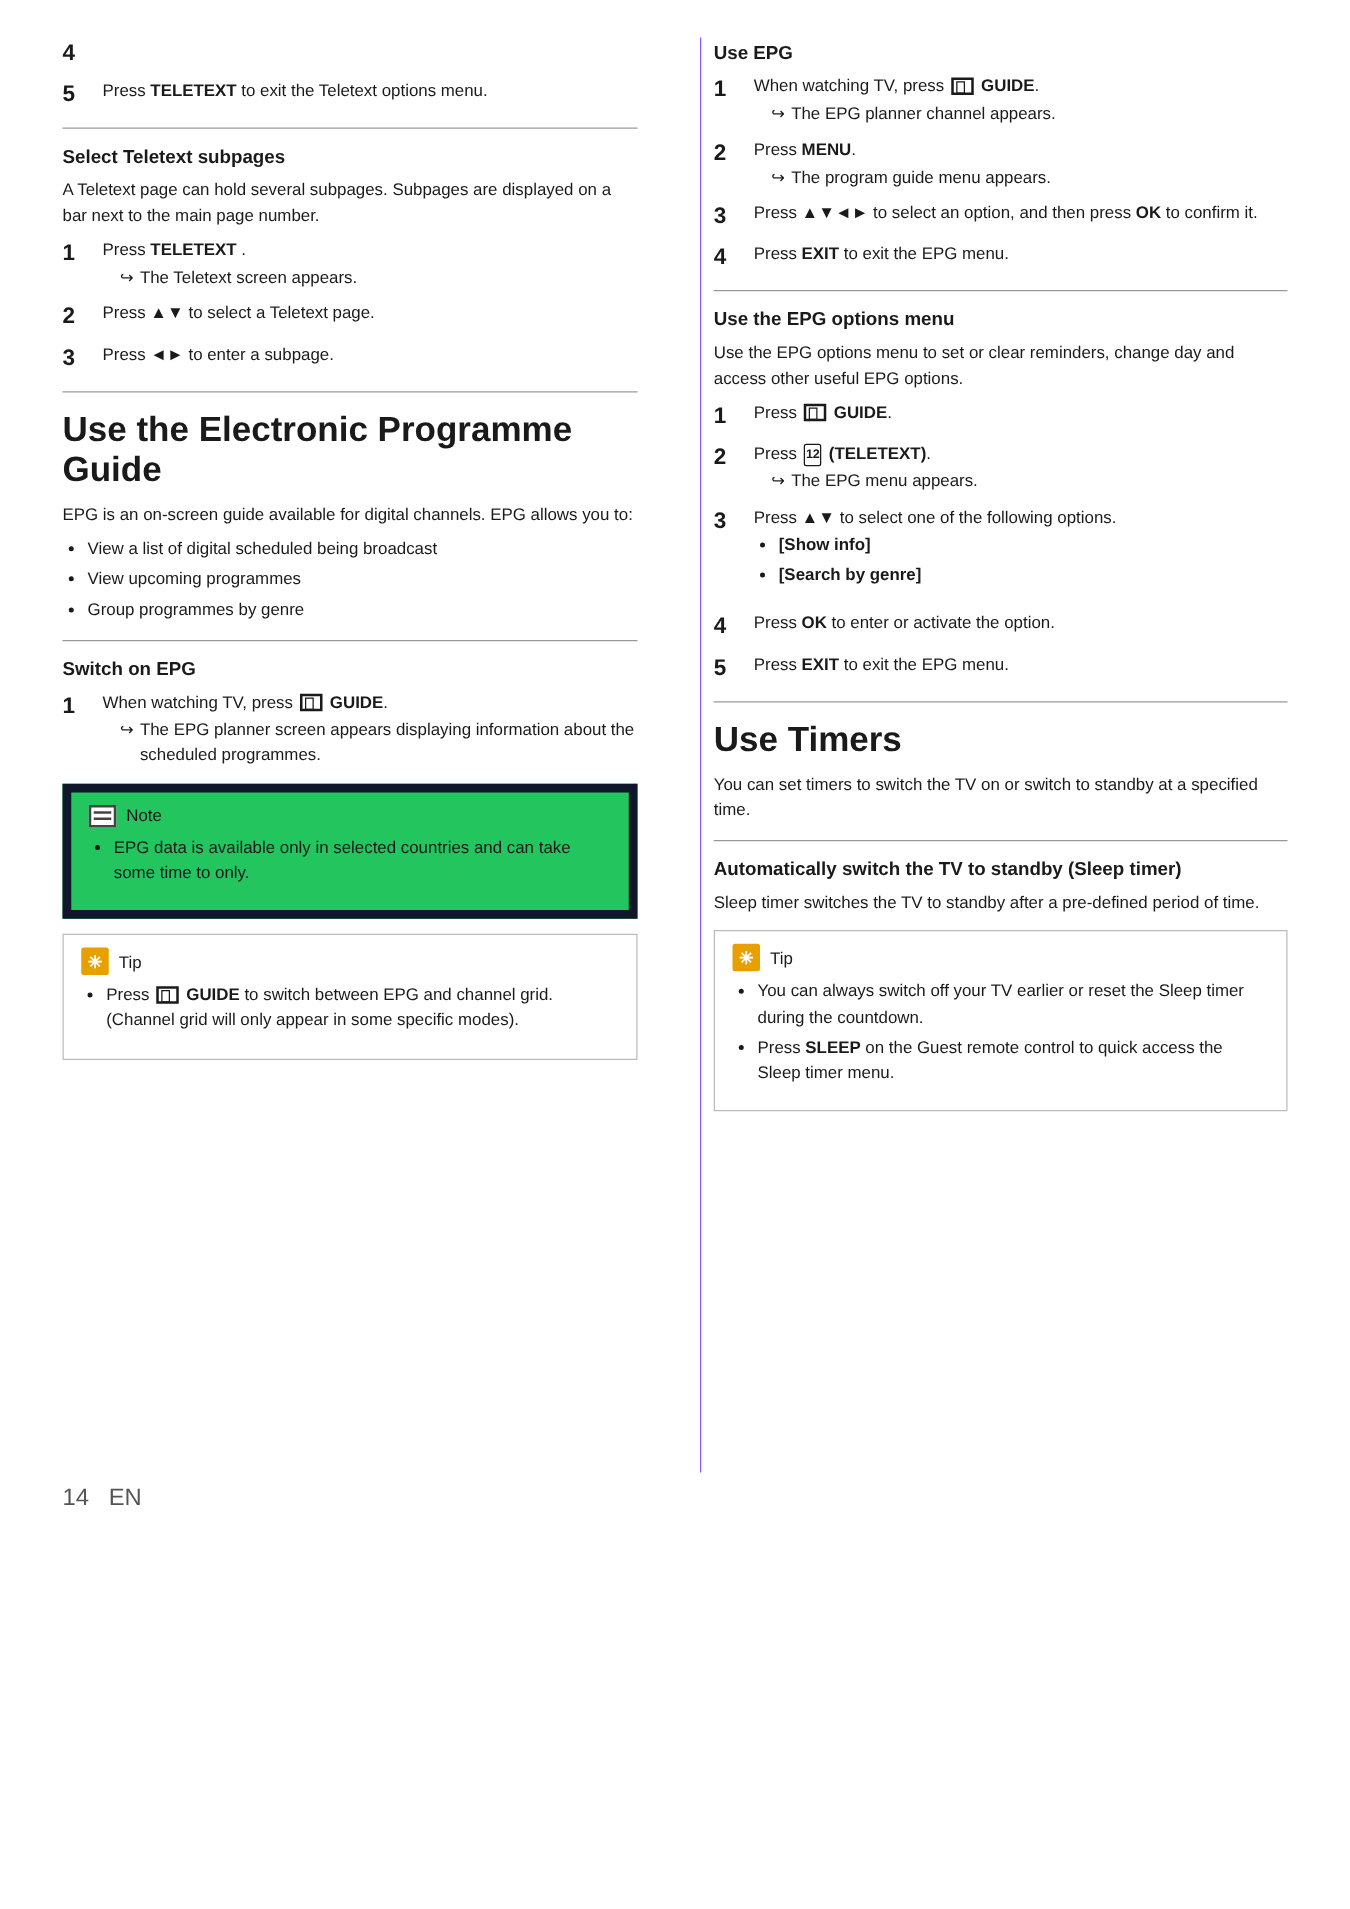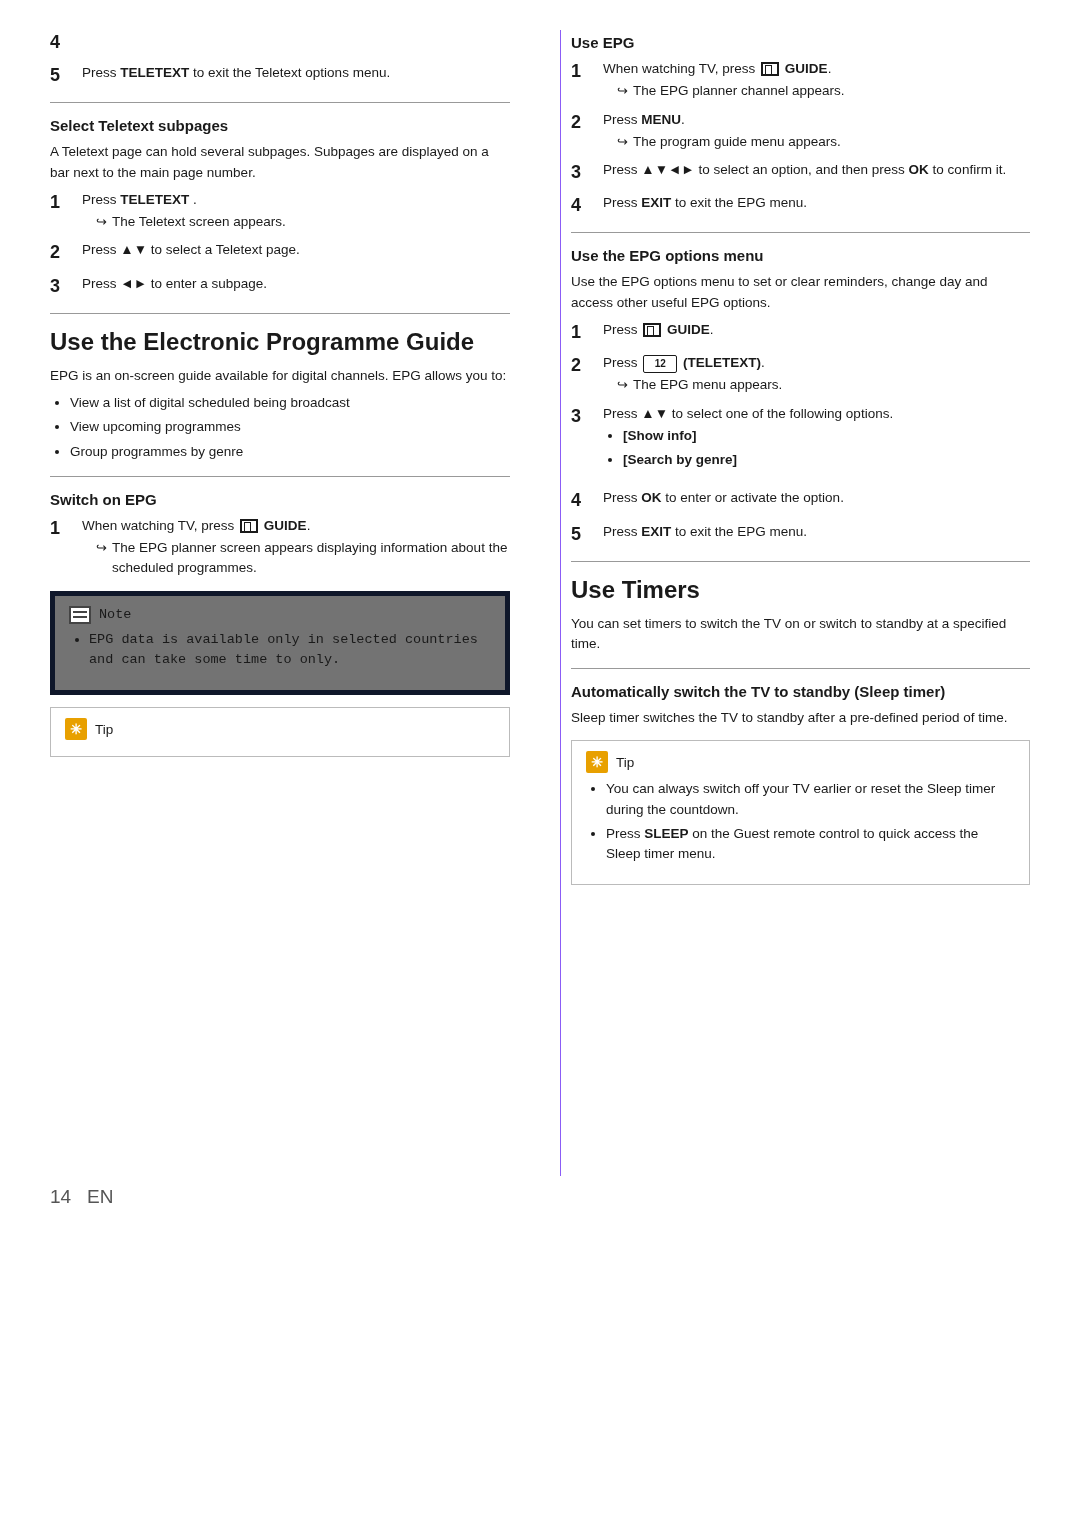--- a/index.html
+++ b/index.html
@@ -19,21 +19,21 @@
       display: grid;
       grid-template-columns: 1fr 1fr;
       column-gap: 40px;
     }
     .left-col { padding-right: 10px; }
     .right-col { padding-left: 10px; border-left: 1px solid #8b5cf6; }
 
     hr { border: none; border-top: 1px solid #999; margin: 14px 0; }
 
     h2.section-title {
-      font-size: 24px;
+      font-size: 28px;
       font-weight: bold;
       margin-bottom: 10px;
       margin-top: 6px;
     }
     h3.subsection-title {
       font-size: 15px;
       font-weight: bold;
       margin-bottom: 8px;
       margin-top: 4px;
     }
@@ -64,25 +64,24 @@
       margin-left: 14px;
       margin-top: 2px;
       color: #1a1a1a;
       line-height: 1.5;
     }
     .arrow-sym { margin-right: 5px; font-size: 13px; }
 
     b, strong { font-weight: bold; }
 
     .note-box {
-      border: 5px solid #0f172a;
+      border: 7px solid #0f172a;
       padding: 10px 14px;
       margin: 12px 0;
-      background: #737373;
-      font-family: Liberation Mono, monospace;
+      background: #22c55e;
     }
     .note-box .note-header {
       display: flex;
       align-items: center;
       margin-bottom: 6px;
       font-weight: normal;
       font-size: 13.5px;
     }
     .note-icon {
       display: inline-block;
@@ -149,21 +148,21 @@
       position: absolute;
       top: 1px; left: 2px;
       width: 5px; height: 8px;
       border: 1.5px solid #1a1a1a;
     }
 
     .options-icon {
       display: inline-flex;
       align-items: center;
       justify-content: center;
-      width: 34px; height: 18px;
+      width: 14px; height: 18px;
       border: 1.5px solid #1a1a1a;
       border-radius: 2px;
       font-size: 10px;
       font-weight: bold;
       vertical-align: middle;
       margin: 0 2px;
       line-height: 1;
     }
 
     .page-footer {
@@ -255,20 +254,23 @@
       <ul>
         <li>EPG data is available only in selected countries and can take some time to only.</li>
       </ul>
     </div>
 
     <div class="tip-box">
       <div class="tip-header">
         <span class="tip-icon">✳</span>
         <span>Tip</span>
       </div>
+      <ul>
+        <li>Press <span class="guide-icon"></span> <b>GUIDE</b> to switch between EPG and channel grid. (Channel grid will only appear in some specific modes).</li>
+      </ul>
     </div>
 
   </div>
 
   <div class="right-col">
 
     <h3 class="subsection-title">Use EPG</h3>
 
     <div class="step-item">
       <span class="step-num">1</span>

